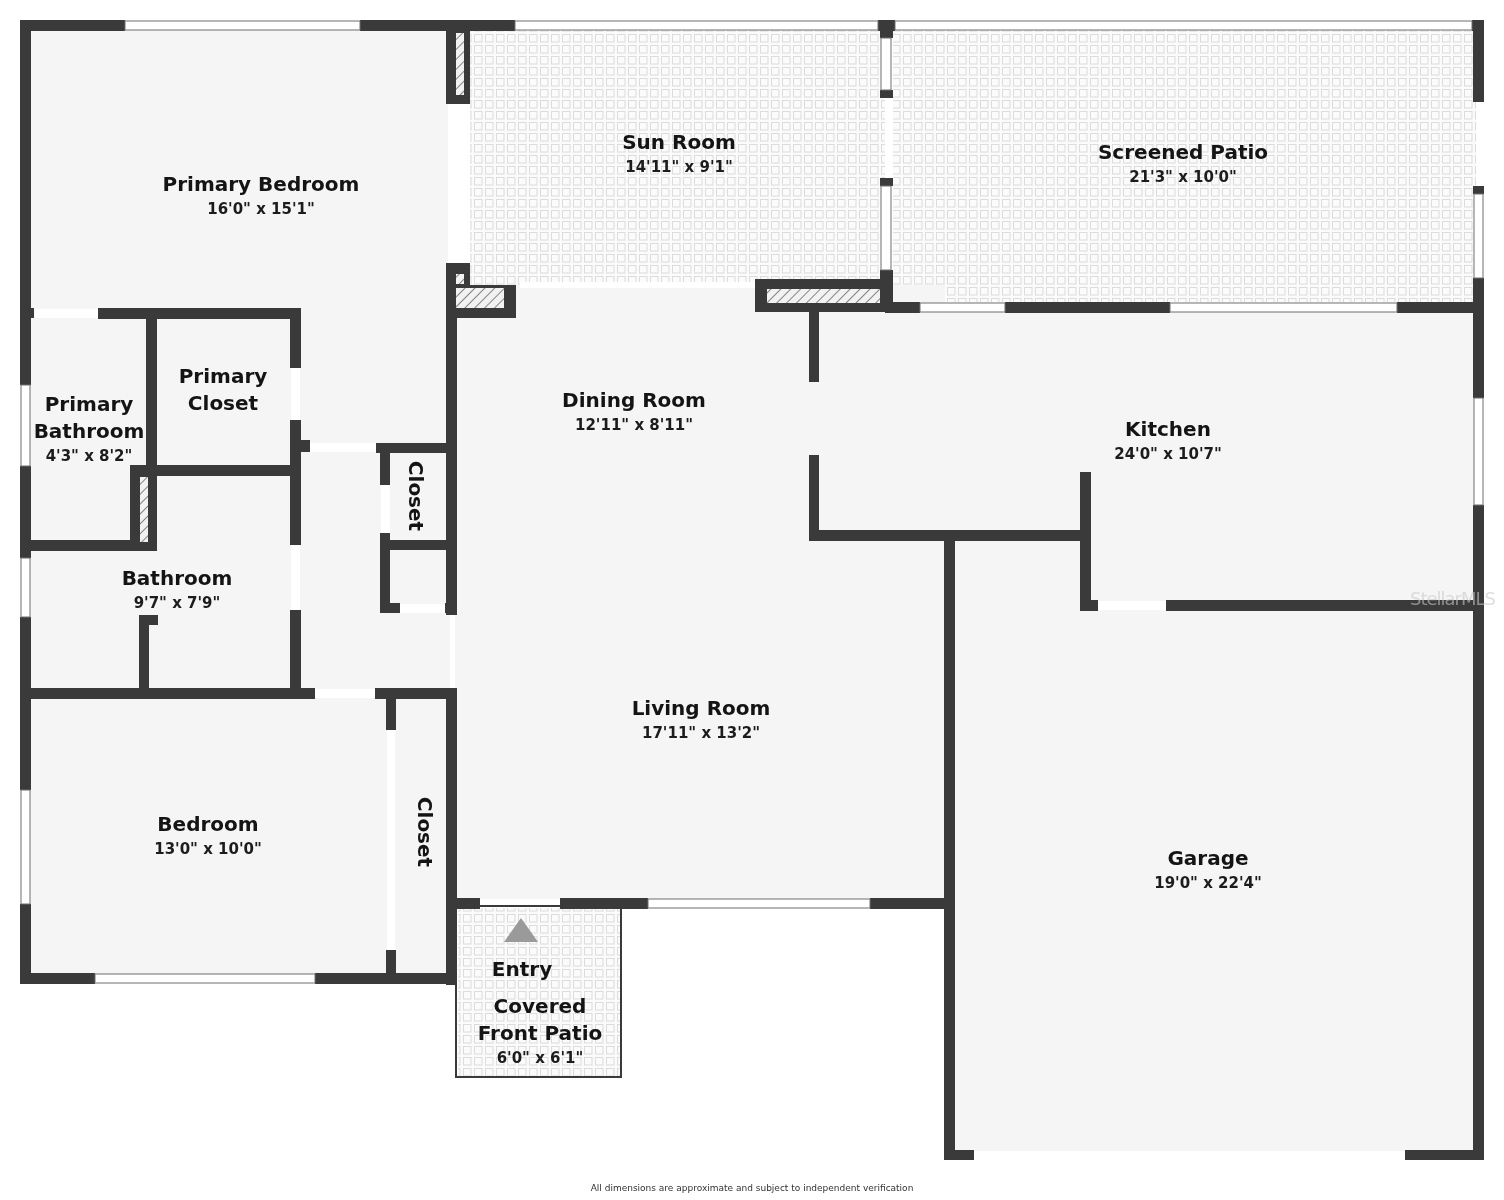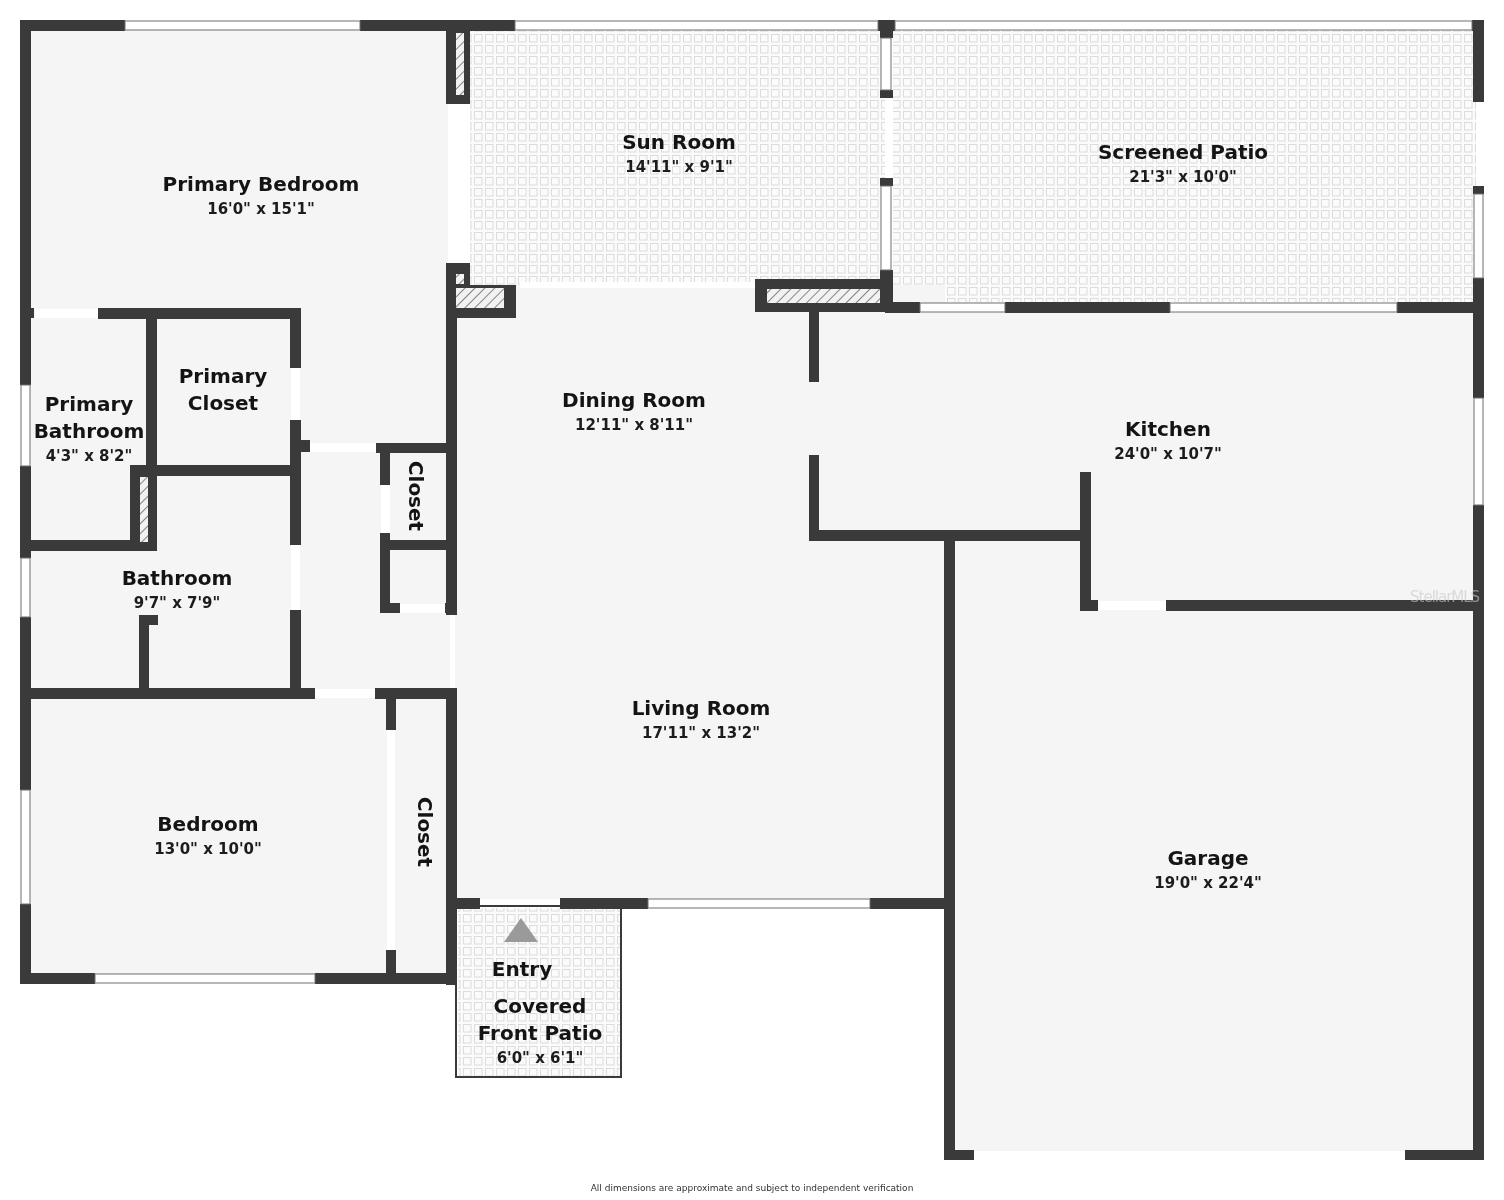--- a/index.html
+++ b/index.html
@@ -1,21 +1,21 @@
 <!DOCTYPE html>
 <html><head>
   <meta charset="utf-8">
   <style>
     html, body { margin: 0; padding: 0; background: #ffffff; }
     body { width: 1504px; height: 1200px; position: relative; overflow: hidden; font-family: "DejaVu Sans", sans-serif; }
     #plan { position: absolute; left: 0; top: 0; }
     .room-name { font-family: "DejaVu Sans", sans-serif; font-weight: bold; font-size: 20px; fill: #141414; text-anchor: middle; }
     .room-dim { font-family: "DejaVu Sans", sans-serif; font-weight: bold; font-size: 15px; fill: #1c1c1c; text-anchor: middle; }
     .disclaimer { position: absolute; left: 0; width: 1504px; top: 1183px; text-align: center; font-family: "DejaVu Sans", sans-serif; font-size: 9px; color: #333; }
-    .watermark { position: absolute; left: 1410px; top: 588px; font-family: "DejaVu Sans", sans-serif; font-size: 15px; color: rgba(200,200,200,0.6); letter-spacing: -1px; }
+    .watermark { position: absolute; left: 1410px; top: 588px; font-family: "DejaVu Sans", sans-serif; font-size: 18px; color: rgba(200,200,200,0.6); letter-spacing: -1px; }
   </style>
 </head>
 <body>
 
 <svg id="plan" width="1504" height="1200" viewBox="0 0 1504 1200" xmlns="http://www.w3.org/2000/svg">
   <defs>
     <pattern id="tile" width="11" height="11" patternUnits="userSpaceOnUse">
       <rect width="11" height="11" fill="#fbfbfb"></rect>
       <rect x="1.5" y="1.5" width="7.5" height="7.5" fill="none" stroke="#dcdcdc" stroke-width="1"></rect>
     </pattern>

